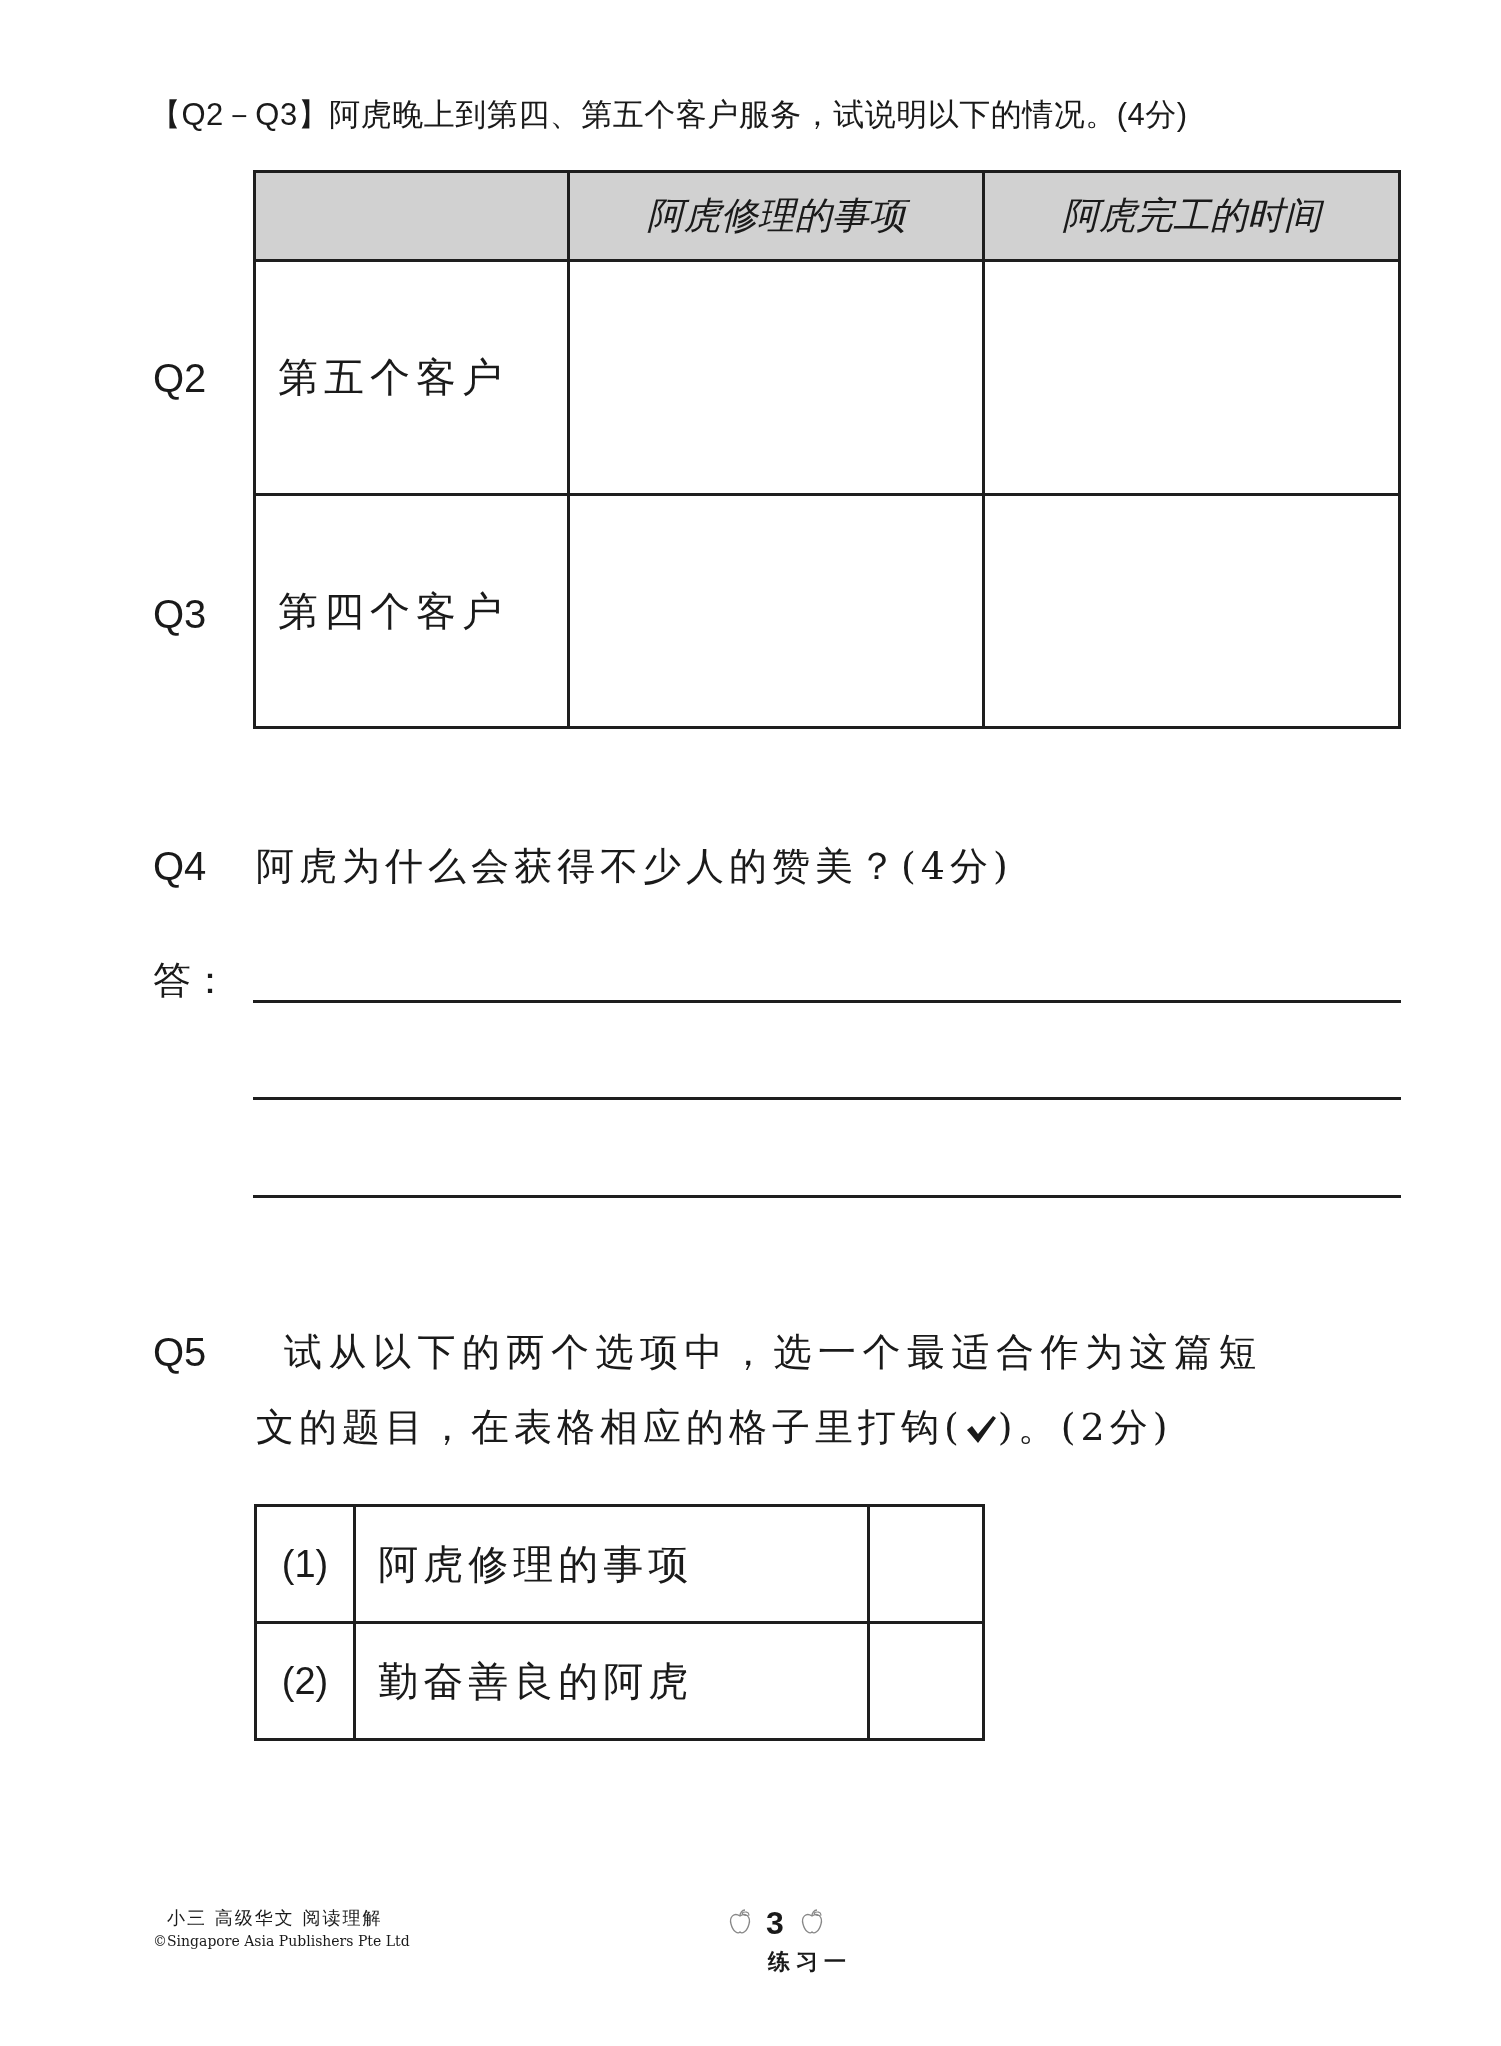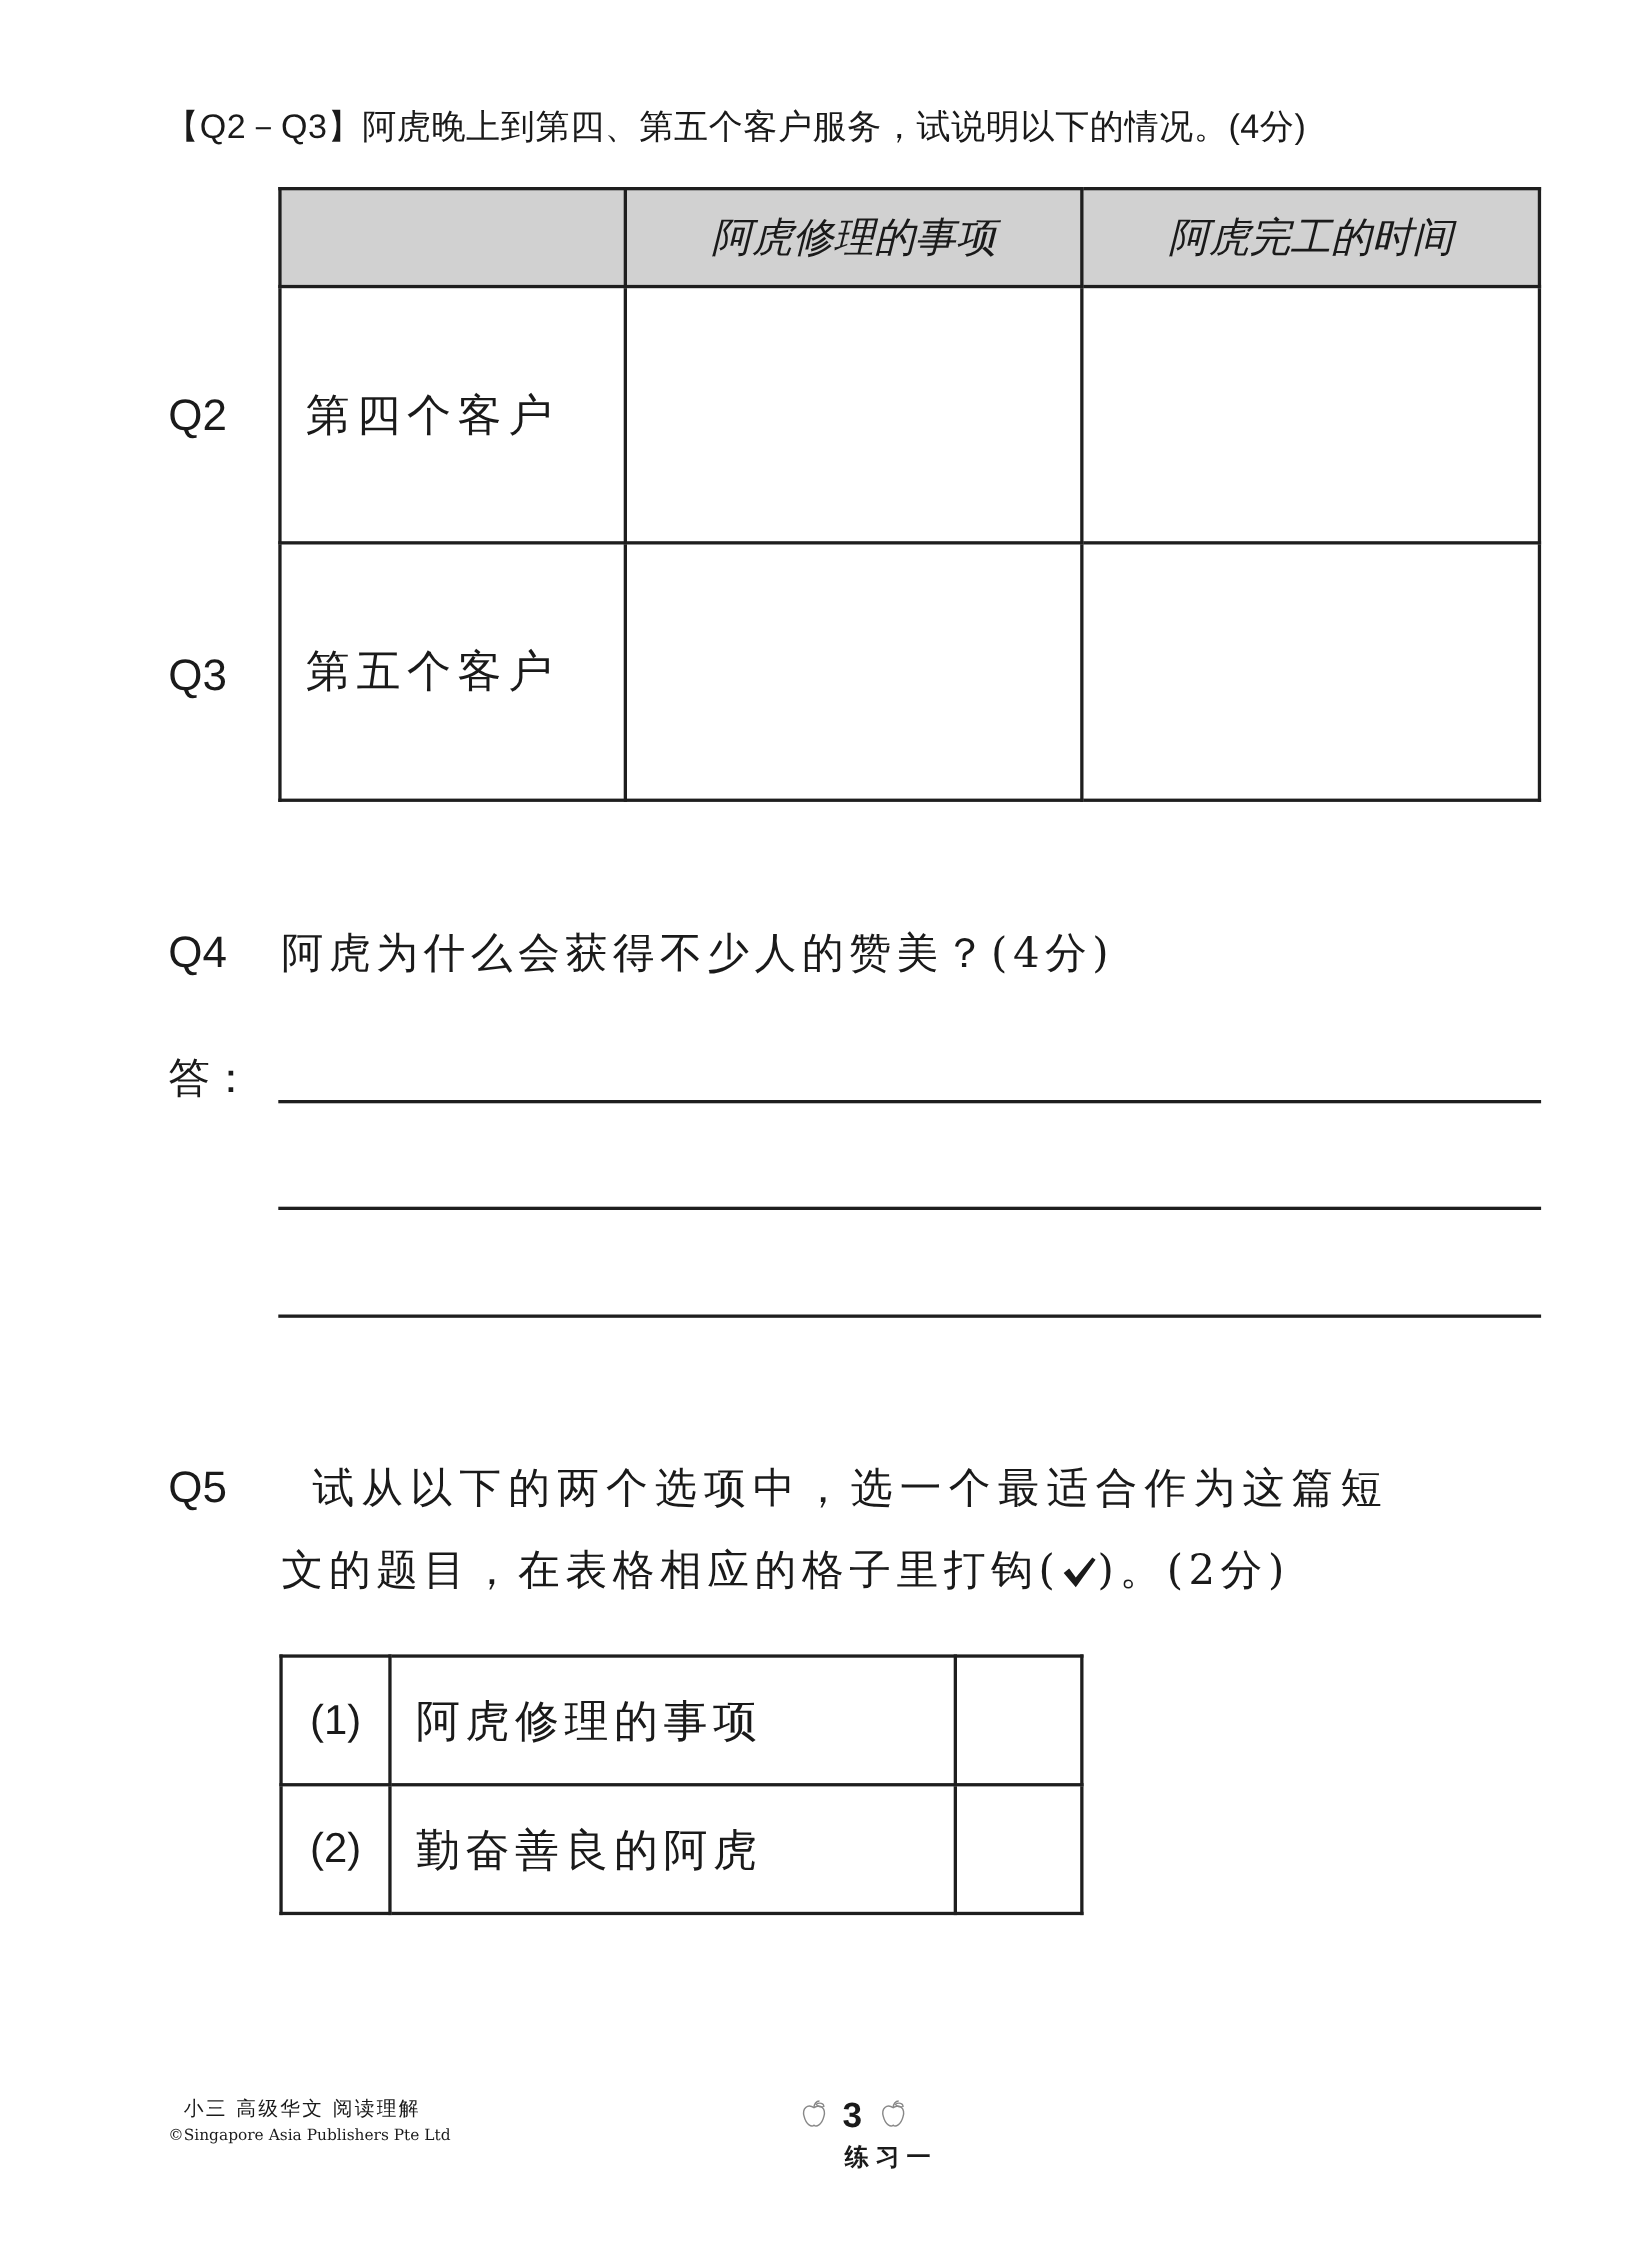--- a/index.html
+++ b/index.html
@@ -49,26 +49,26 @@
       <col style="width:416px">
       <col style="width:417px">
     </colgroup>
   <tbody>
       <tr>
     <th class="sans"></th>
     <th class="sans">阿虎修理的事项</th>
     <th class="sans">阿虎完工的时间</th>
   </tr>
   <tr>
-    <td class="serif label">第四个客户</td>
+    <td class="serif label" style="height:231px;">第五个客户</td>
     <td></td>
     <td></td>
   </tr>
   <tr>
-    <td class="serif label" style="height:231px;">第五个客户</td>
+    <td class="serif label">第四个客户</td>
     <td></td>
     <td></td>
   </tr>
 </tbody>
   </table>
 
 <div class="abs sans qlabel" style="top:842px;">Q4</div>
 <div class="abs serif qtext" style="top:842px;">阿虎为什么会获得不少人的赞美？(4分)</div>
 <div class="abs serif qlabel" style="top:956px; font-size:38px;">答：</div>
 <div class="abs answer-line" style="top:1000px;"></div>

